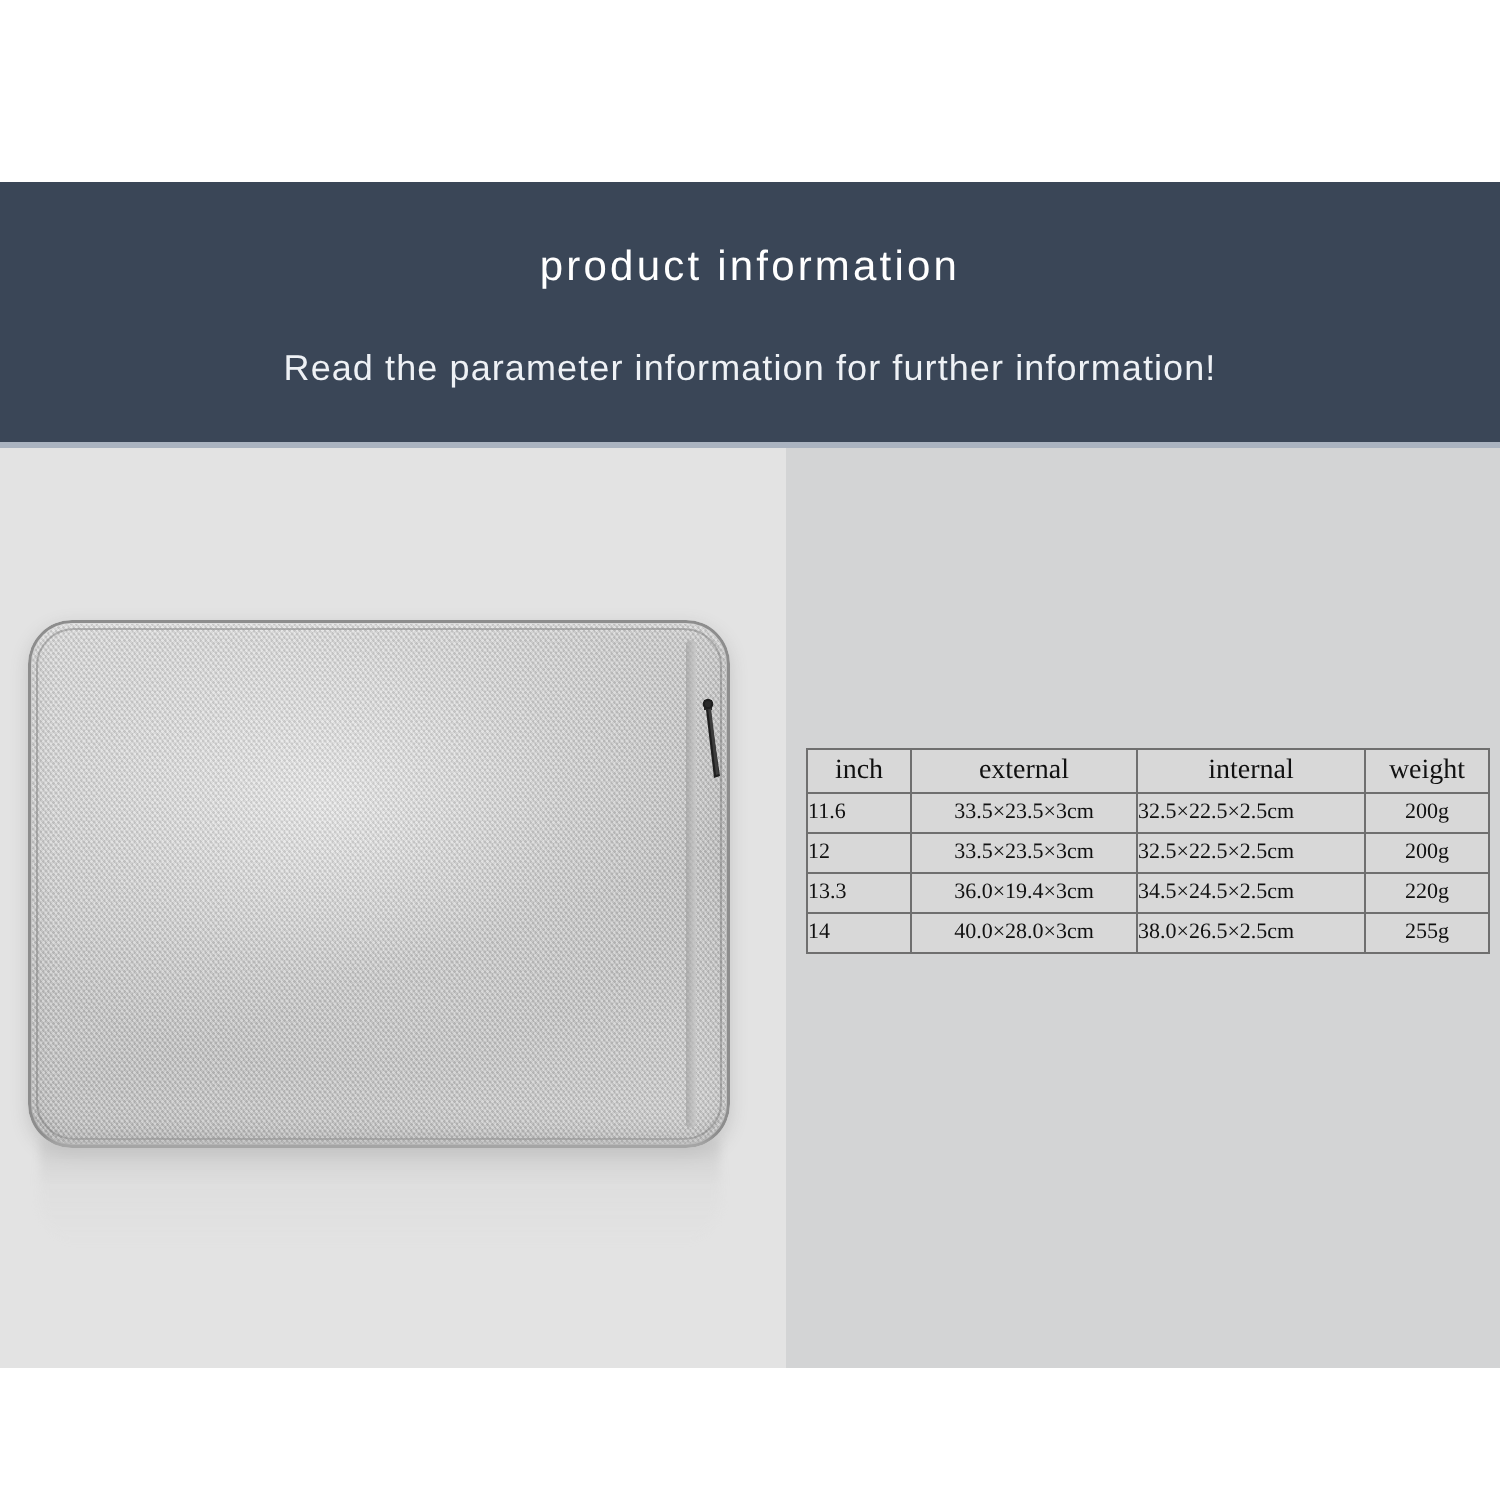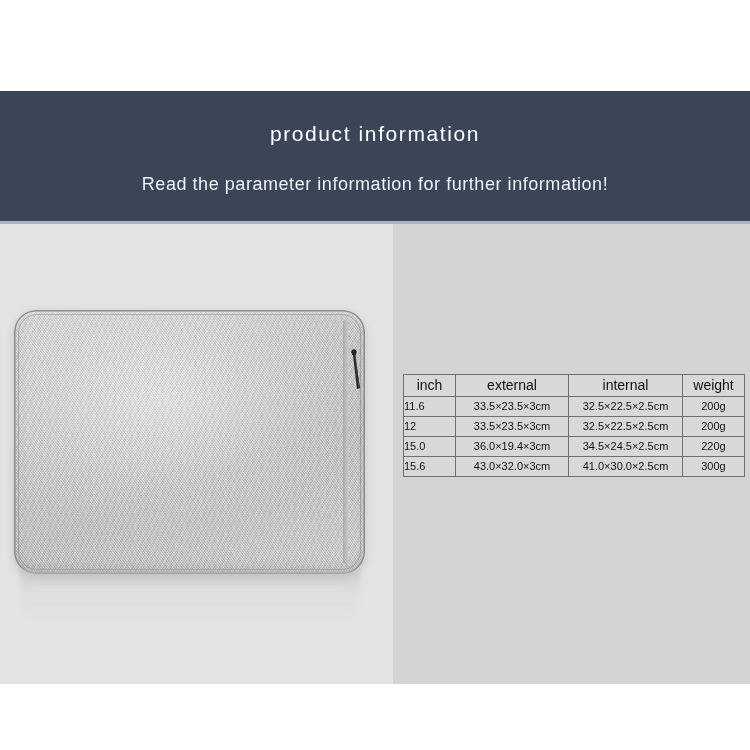--- a/index.html
+++ b/index.html
@@ -172,20 +172,21 @@
 
   
   .spec-table {
     position: absolute;
     left: 403px;
     top: 374px;
     width: 341px;
     border-collapse: collapse;
     background: #d8d8d8;
     table-layout: fixed;
+    font-family: Liberation Serif, serif;
   }
   .spec-table td, .spec-table th {
     border: 1px solid #6f6f6f;
     color: #111111;
     font-weight: 400;
     padding: 0;
     height: 19px;
     line-height: 19px;
     overflow: hidden;
     white-space: nowrap;
@@ -200,21 +201,21 @@
     font-size: 11px;
     margin-top: 32px;
   }
   .col-inch   { width: 52px; }
   .col-ext    { width: 113px; }
   .col-int    { width: 114px; }
   .col-weight { width: 62px; }
 
   .cell-inch   { text-align: left; padding-left: 3px; }
   .cell-ext    { text-align: center; }
-  .cell-int    { text-align: center; }
+  .cell-int    { }
   .cell-weight { text-align: center; }
 </style>
 </head>
 <body>
 
 <div id="page">
 
   <div class="banner"></div>
   <div class="banner-underline"></div>
   <div class="banner-title">product information</div>
@@ -257,27 +258,27 @@
         <td class="cell-int">32.5×22.5×2.5cm</td>
         <td class="cell-weight">200g</td>
       </tr>
       <tr>
         <td class="cell-inch">12</td>
         <td class="cell-ext">33.5×23.5×3cm</td>
         <td class="cell-int">32.5×22.5×2.5cm</td>
         <td class="cell-weight">200g</td>
       </tr>
       <tr>
-        <td class="cell-inch">15.0</td>
+        <td class="cell-inch">13.3</td>
         <td class="cell-ext">36.0×19.4×3cm</td>
         <td class="cell-int">34.5×24.5×2.5cm</td>
         <td class="cell-weight">220g</td>
       </tr>
       <tr>
-        <td class="cell-inch">15.6</td>
-        <td class="cell-ext">43.0×32.0×3cm</td>
-        <td class="cell-int">41.0×30.0×2.5cm</td>
-        <td class="cell-weight">300g</td>
+        <td class="cell-inch">14</td>
+        <td class="cell-ext">40.0×28.0×3cm</td>
+        <td class="cell-int">38.0×26.5×2.5cm</td>
+        <td class="cell-weight">255g</td>
       </tr>
     </tbody>
   </table>
 
 </div>
 
 </body></html>

